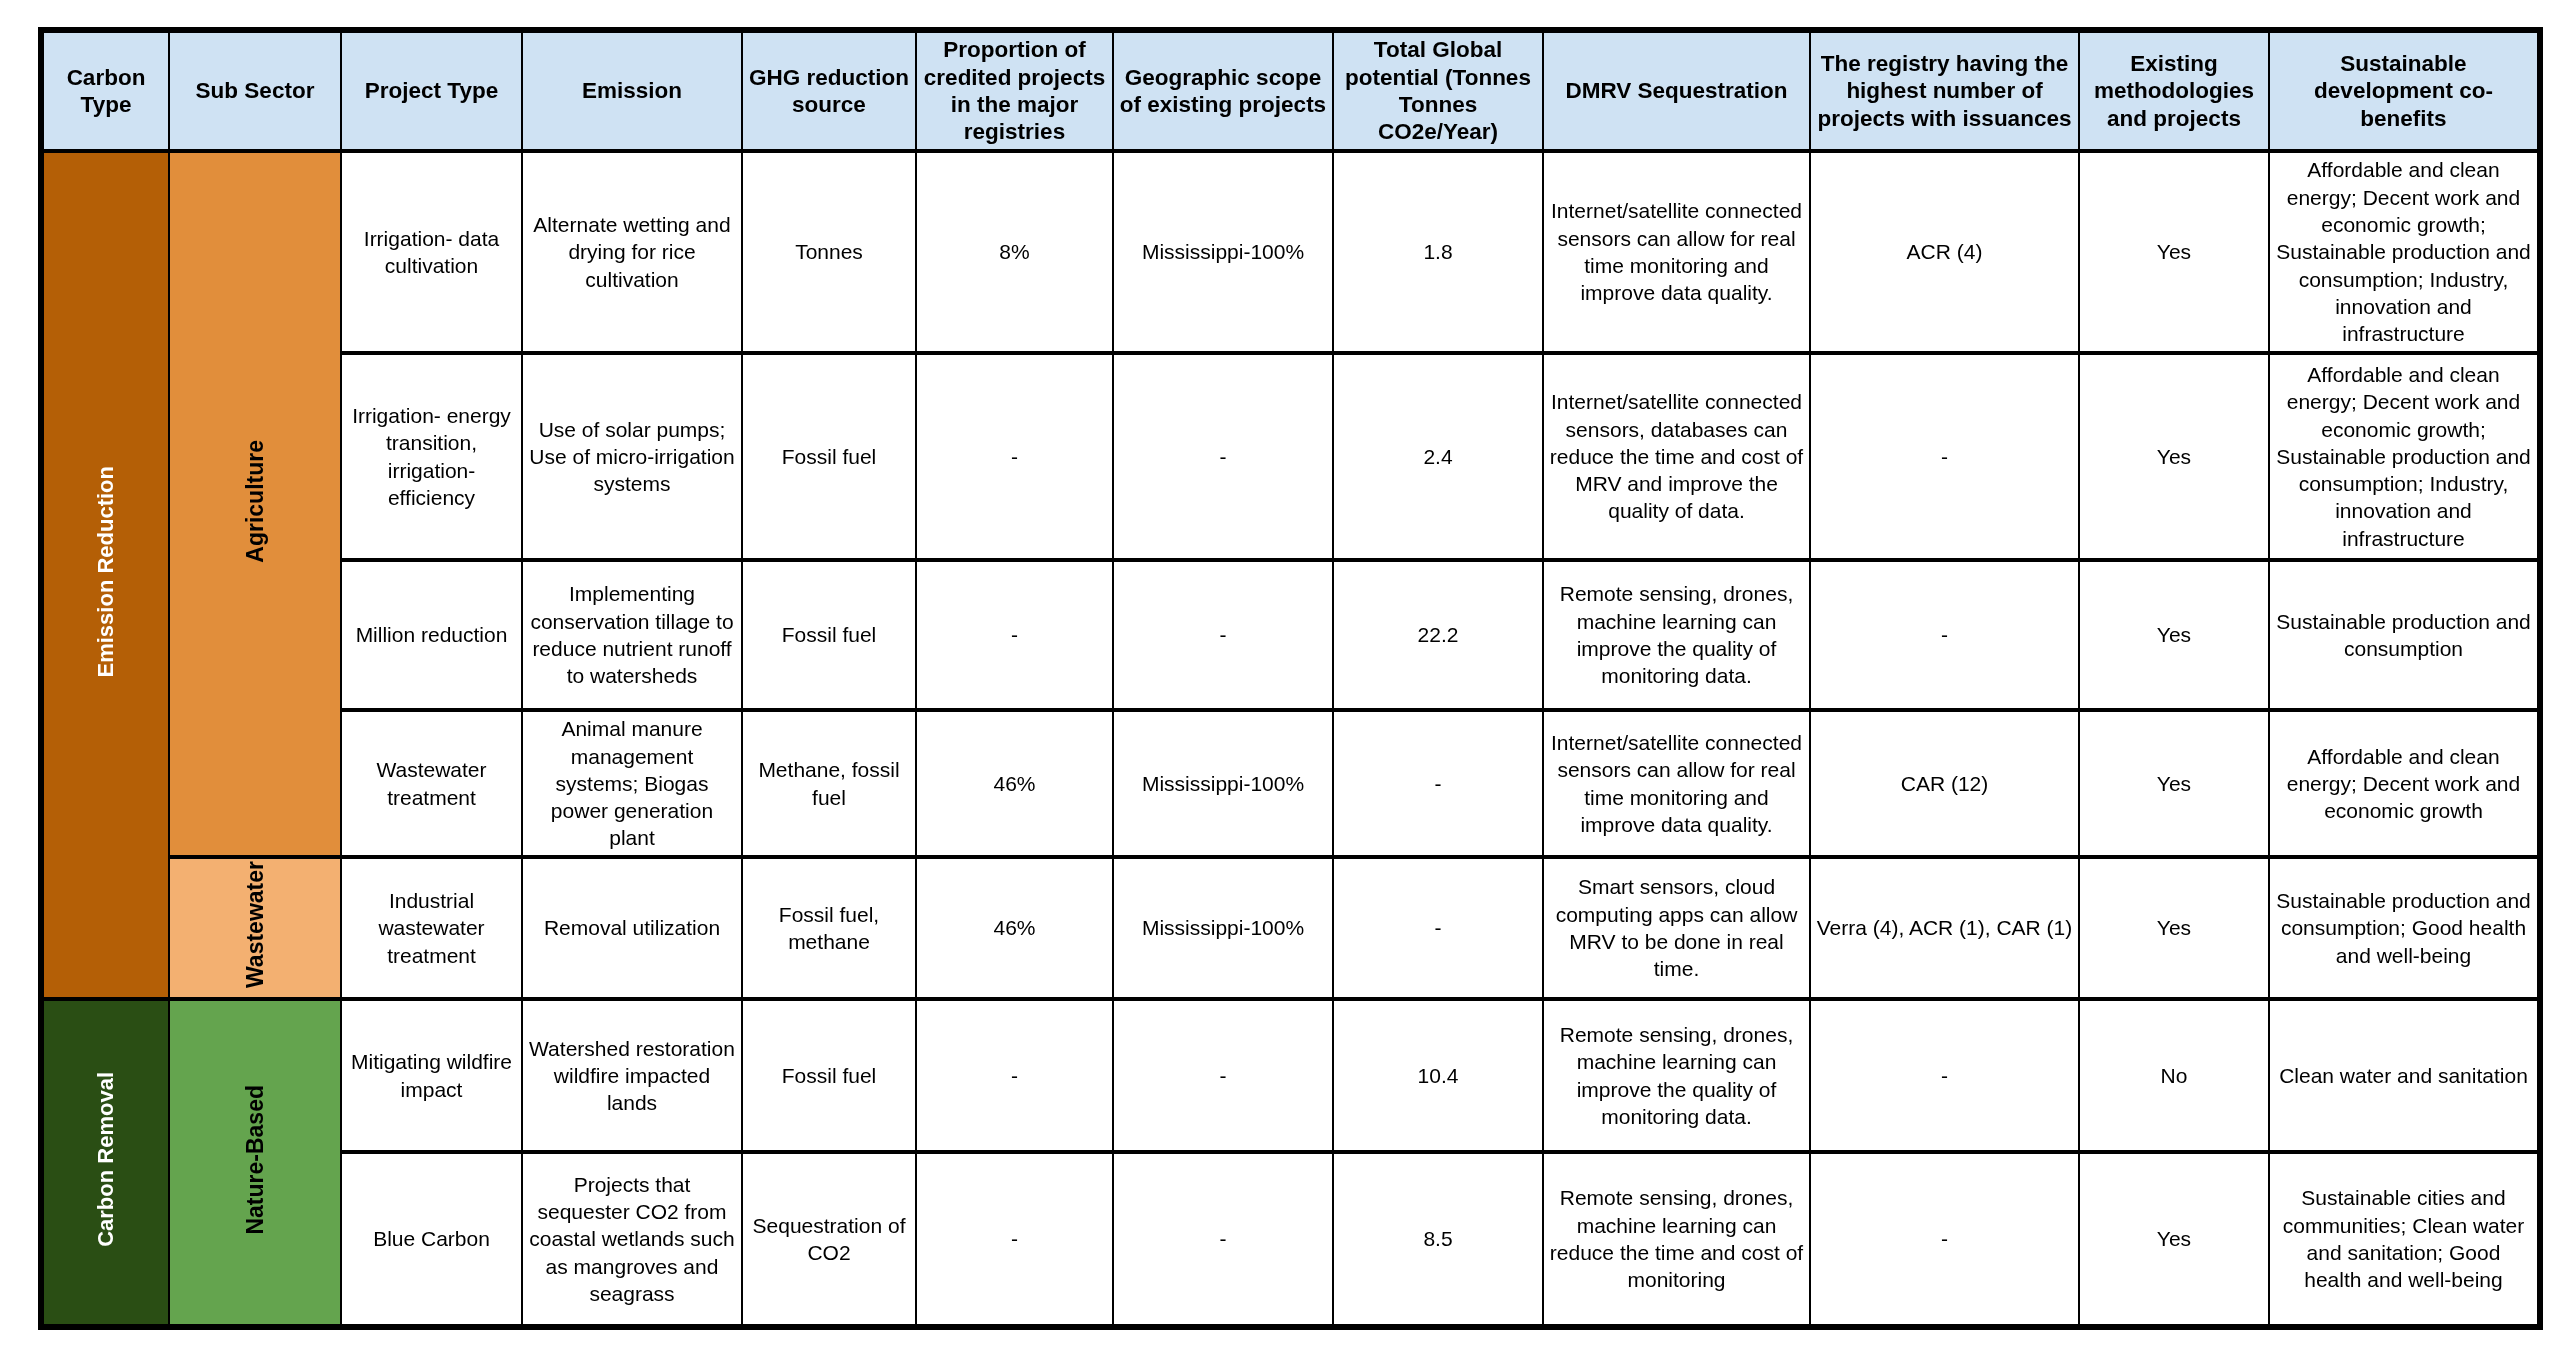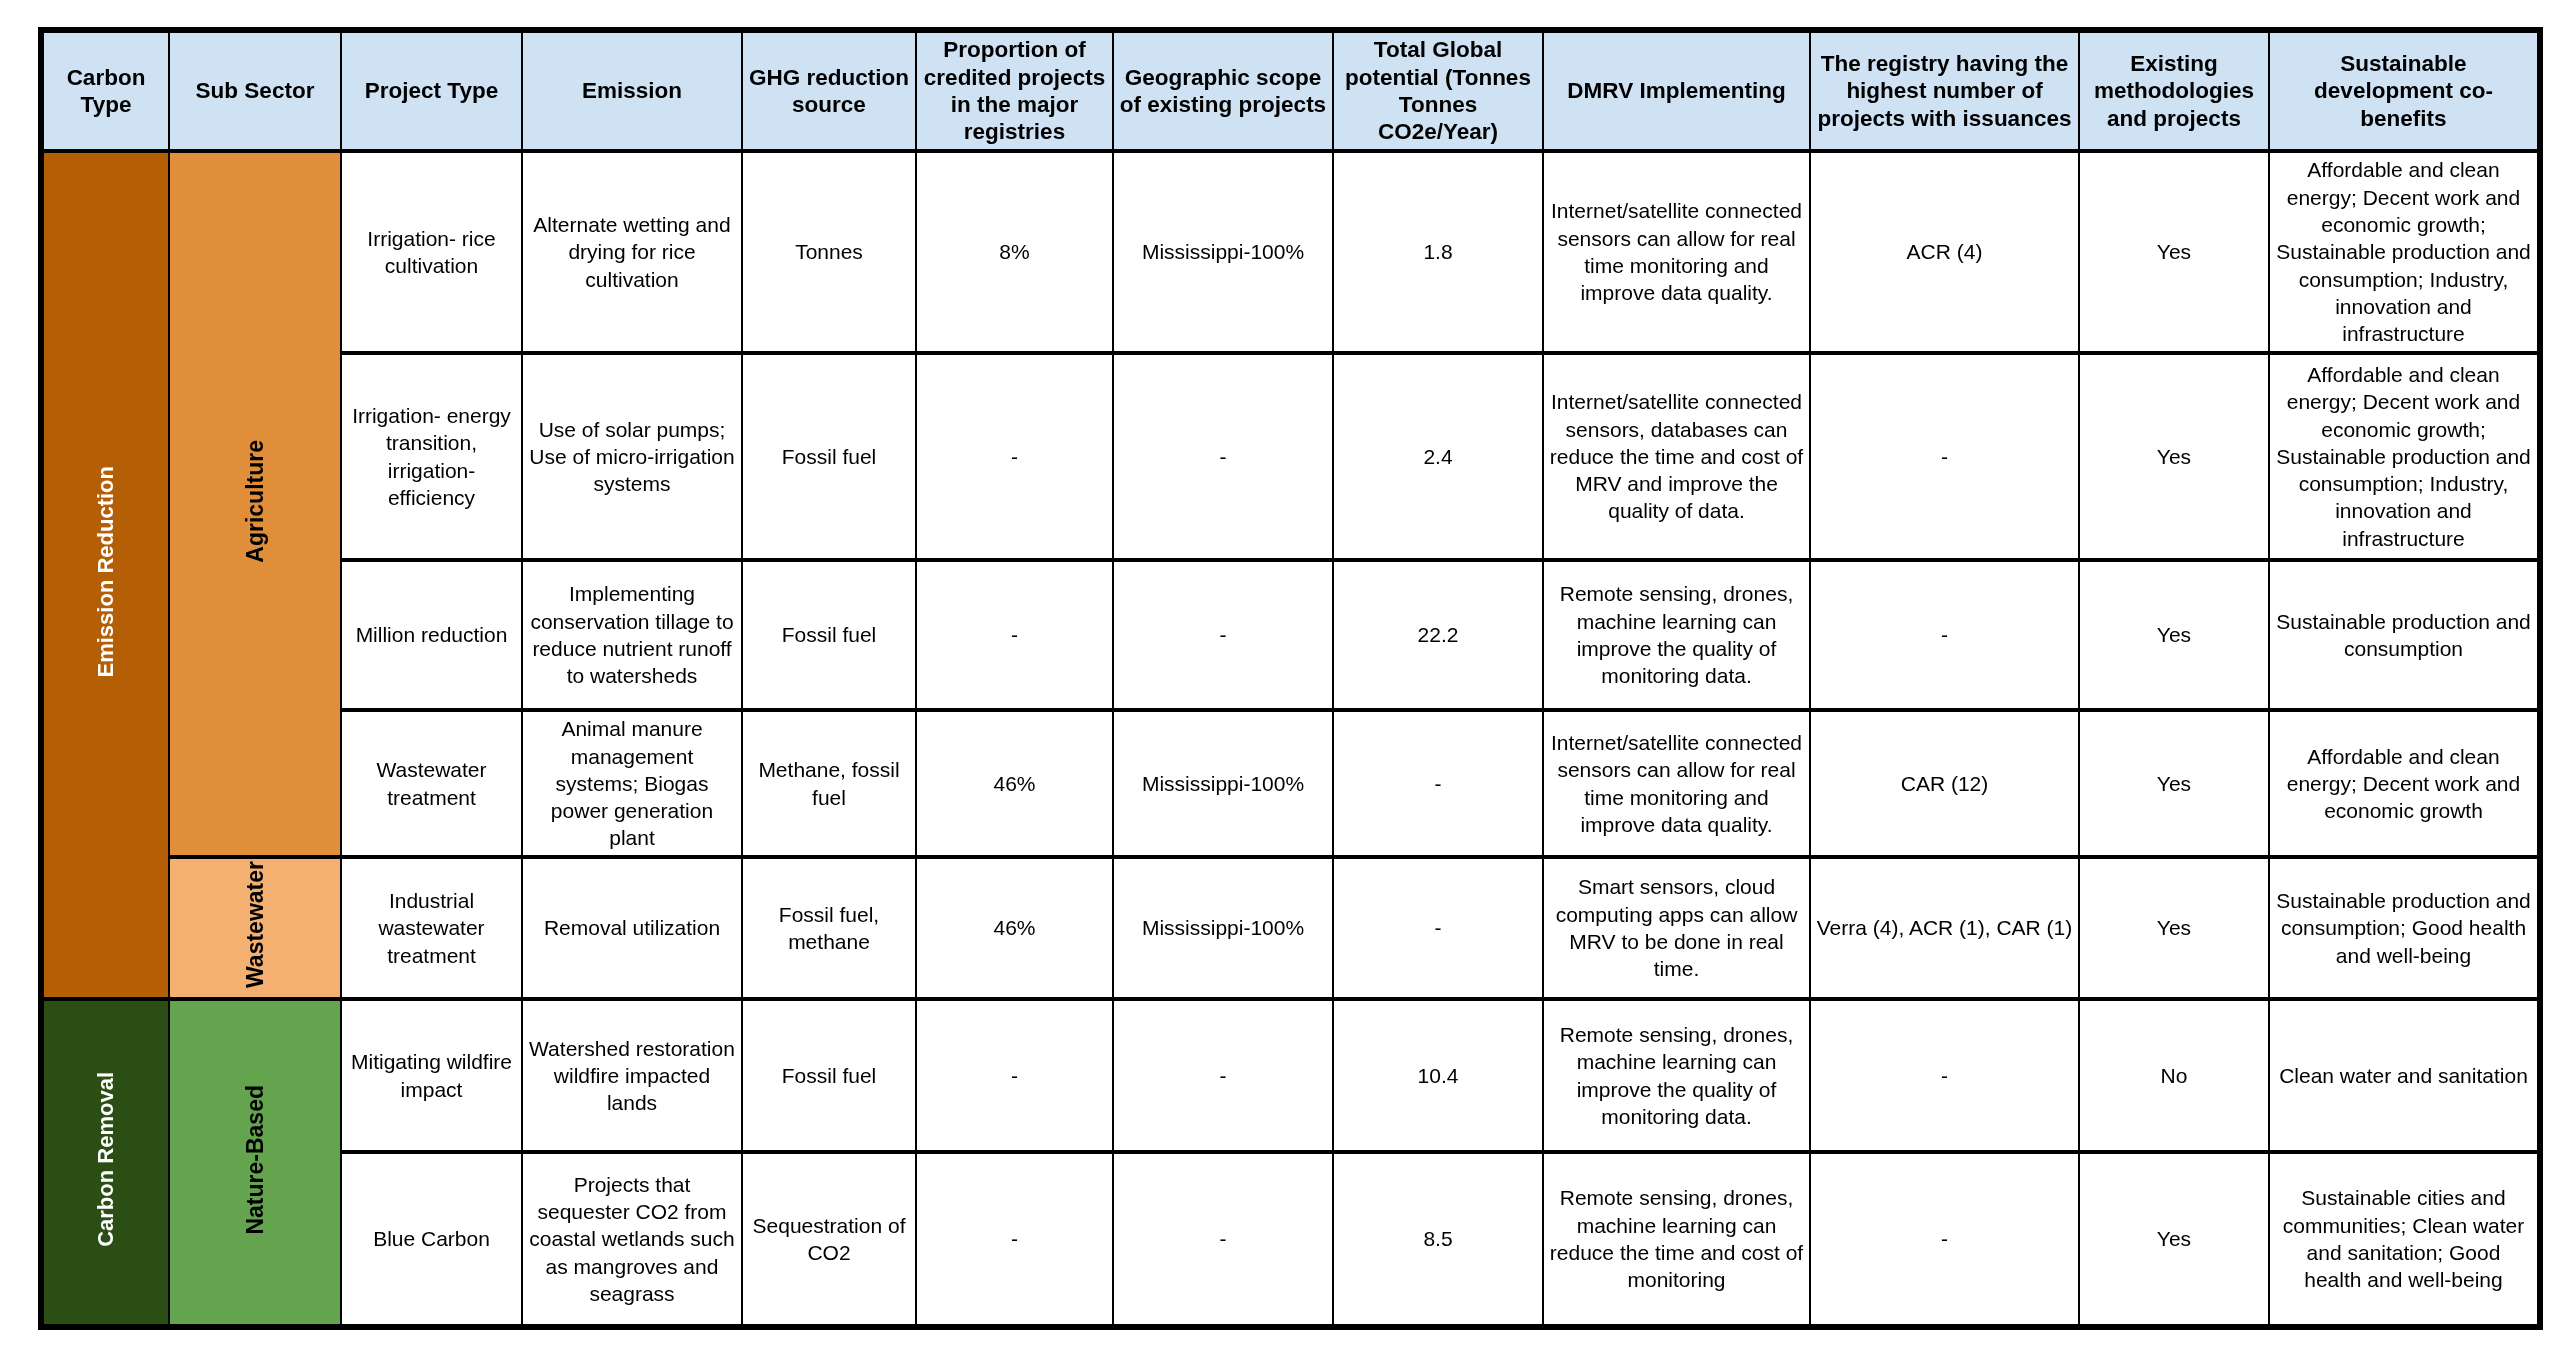--- a/index.html
+++ b/index.html
@@ -85,31 +85,31 @@
     <thead>
       <tr style="height:121px;">
         <th>Carbon Type</th>
         <th>Sub Sector</th>
         <th>Project Type</th>
         <th>Emission</th>
         <th>GHG reduction source</th>
         <th>Proportion of credited projects in the major registries</th>
         <th>Geographic scope of existing projects</th>
         <th>Total Global potential (Tonnes Tonnes CO2e/Year)</th>
-        <th>DMRV Implementing</th>
+        <th>DMRV Sequestration</th>
         <th>The registry having the highest number of projects with issuances</th>
         <th>Existing methodologies and projects</th>
         <th>Sustainable development co-benefits</th>
       </tr>
     </thead>
     <tbody>
       <tr style="height:202px;">
         <td class="vcell ct-emission" rowspan="5"><span class="vtext">Emission Reduction</span></td>
         <td class="vcell ss-agriculture" rowspan="4"><span class="vtext">Agriculture</span></td>
-        <td>Irrigation- rice cultivation</td>
+        <td>Irrigation- data cultivation</td>
         <td>Alternate wetting and drying for rice cultivation</td>
         <td>Tonnes</td>
         <td>8%</td>
         <td>Mississippi-100%</td>
         <td>1.8</td>
         <td>Internet/satellite connected sensors can allow for real time monitoring and improve data quality.</td>
         <td>ACR (4)</td>
         <td>Yes</td>
         <td>Affordable and clean energy; Decent work and economic growth; Sustainable production and consumption; Industry, innovation and infrastructure</td>
       </tr>

